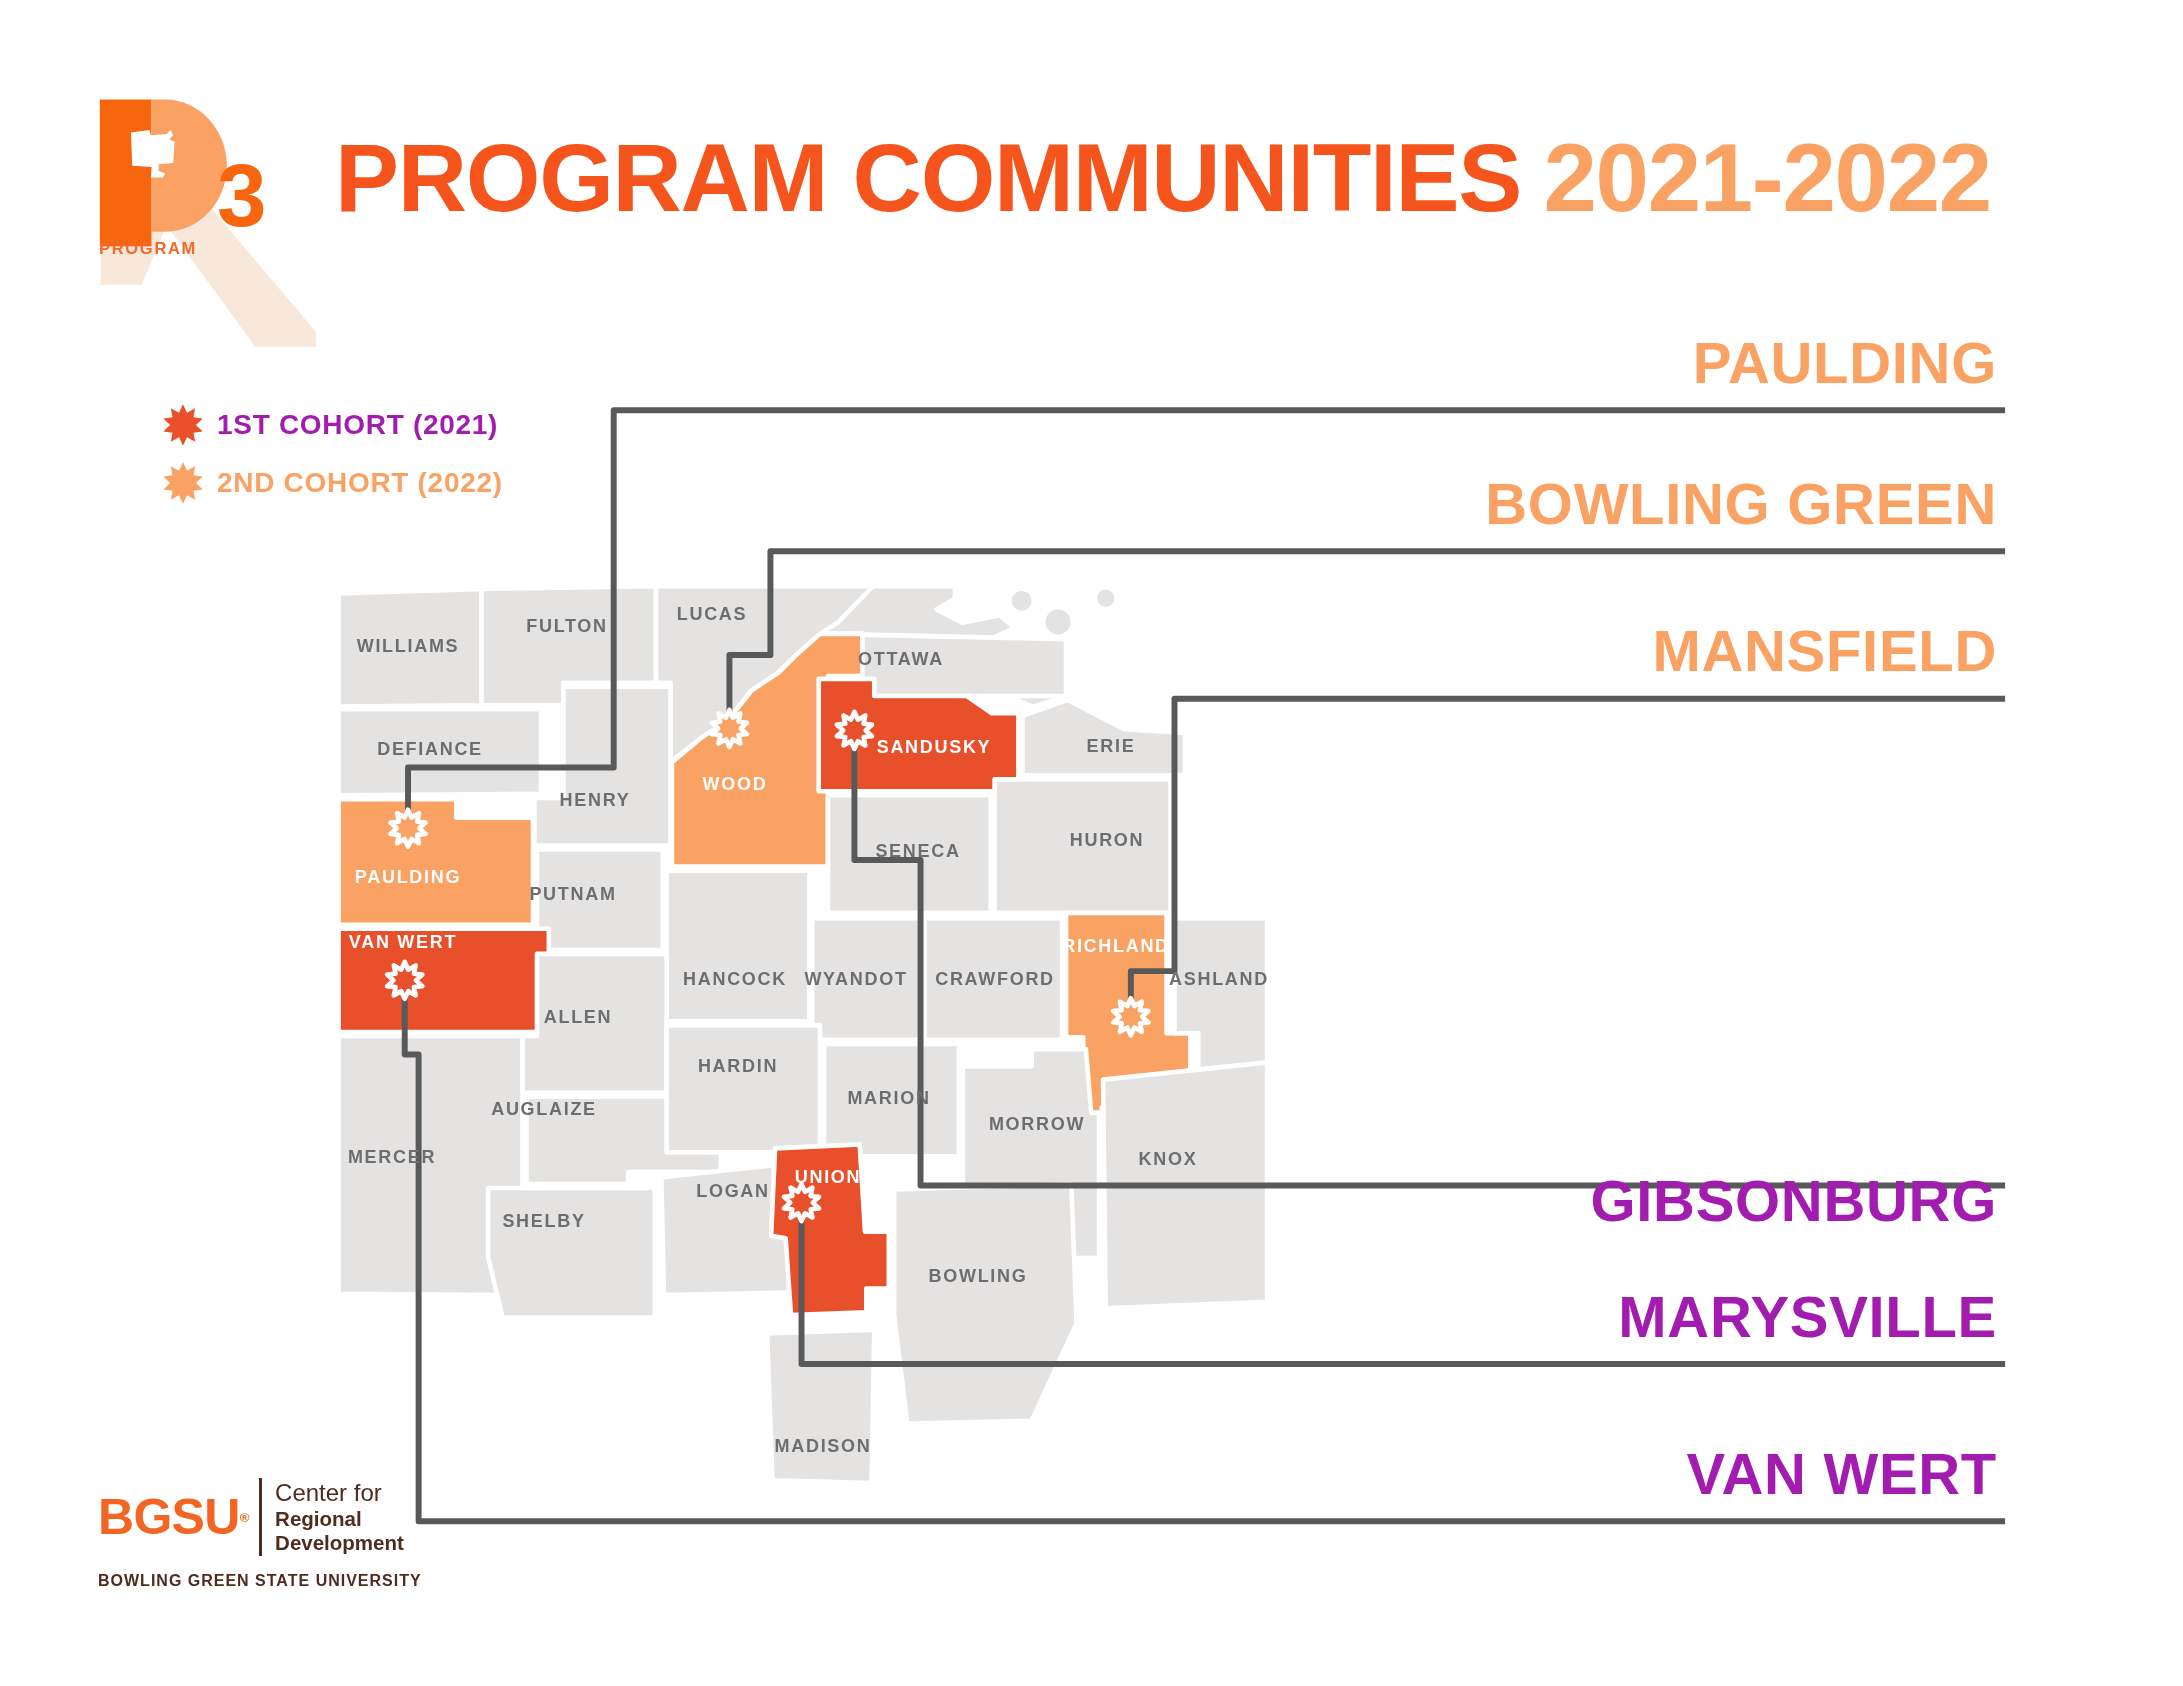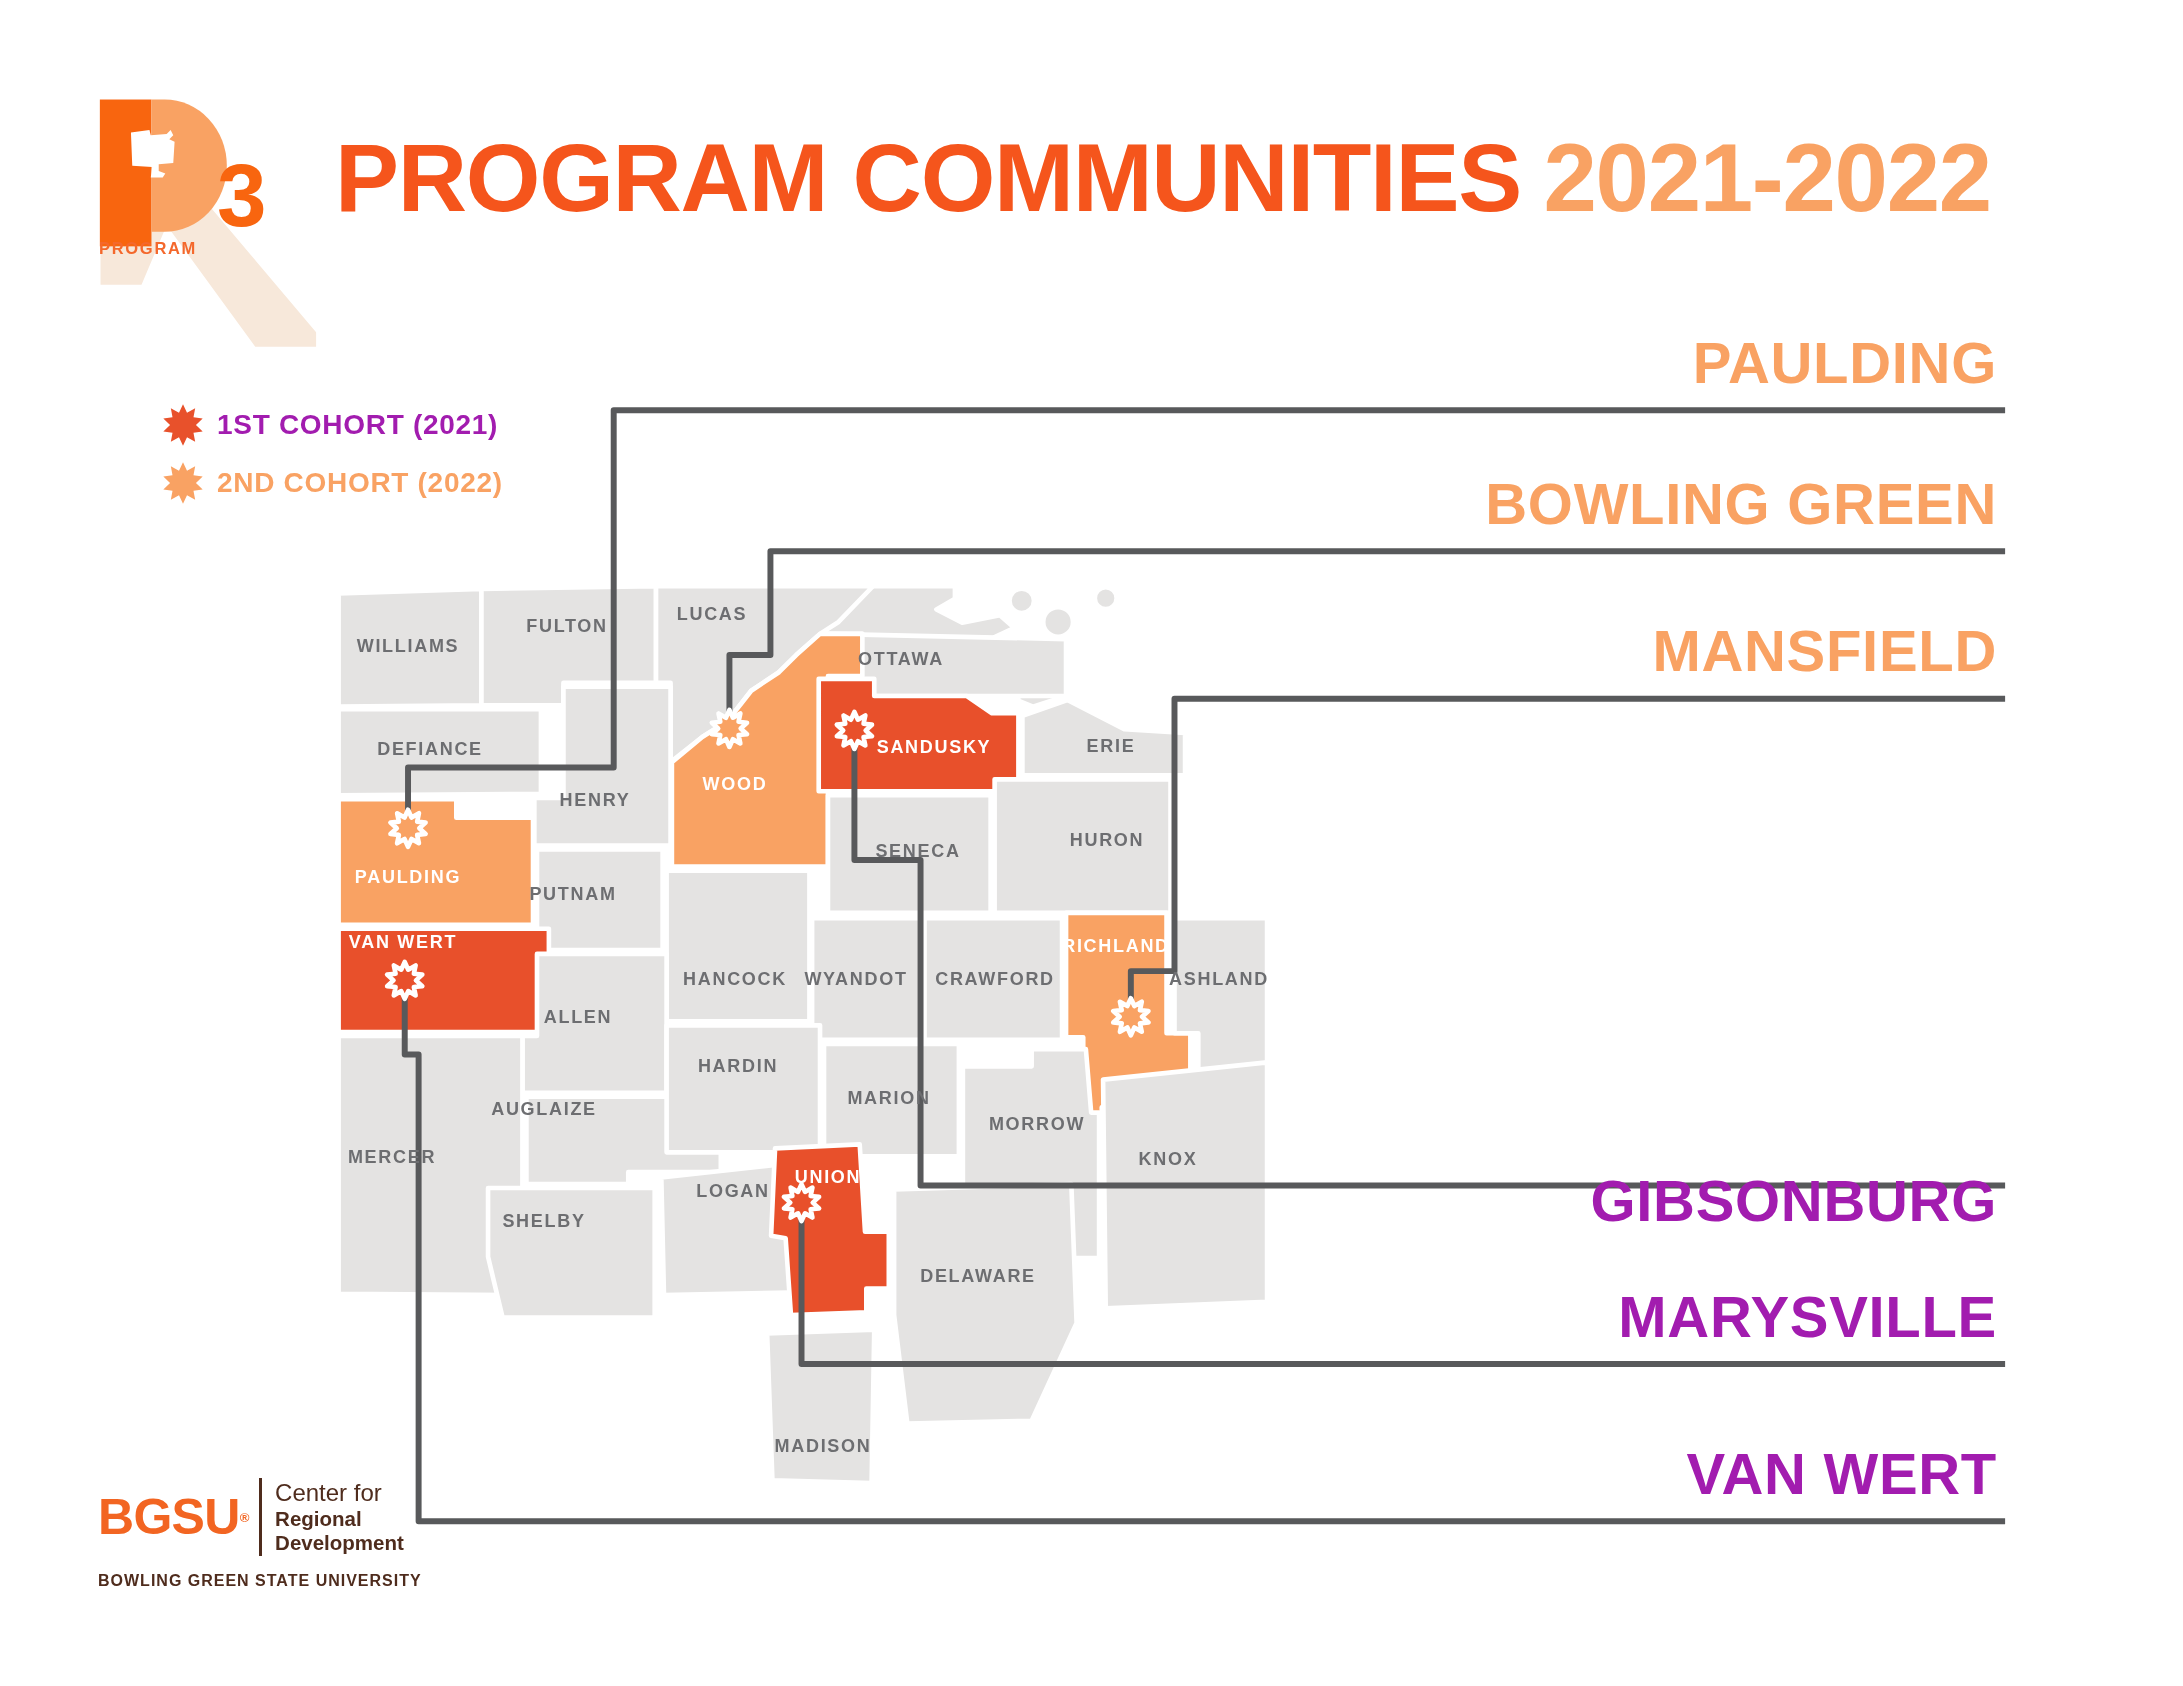--- a/index.html
+++ b/index.html
@@ -146,21 +146,21 @@
       <div class="county-label" style="left: 1219px; top: 979px;">ASHLAND</div>
       <div class="county-label" style="left: 392px; top: 1157px;">MERCER</div>
       <div class="county-label" style="left: 544px; top: 1109px;">AUGLAIZE</div>
       <div class="county-label" style="left: 738px; top: 1066px;">HARDIN</div>
       <div class="county-label" style="left: 878px; top: 1098px; margin-left: 11px;">MARION</div>
       <div class="county-label" style="left: 1037px; top: 1124px;">MORROW</div>
       <div class="county-label" style="left: 1168px; top: 1159px;">KNOX</div>
       <div class="county-label" style="left: 544px; top: 1221px;">SHELBY</div>
       <div class="county-label" style="left: 733px; top: 1191px;">LOGAN</div>
       <div class="county-label white" style="left: 828px; top: 1177px;">UNION</div>
-      <div class="county-label" style="left: 978px; top: 1276px;">DELAWARE</div>
+      <div class="county-label" style="left: 978px; top: 1276px;">BOWLING</div>
       <div class="county-label" style="left: 823px; top: 1446px;">MADISON</div>
     </div>
 
   <div class="footer">
     <div class="footer-top">
       <div class="bgsu"><span>BGSU</span><span class="reg">®</span></div>
       <div class="divider"></div>
       <div class="center-block">
         <div class="l1">Center for</div>
         <div class="l2">Regional</div>

